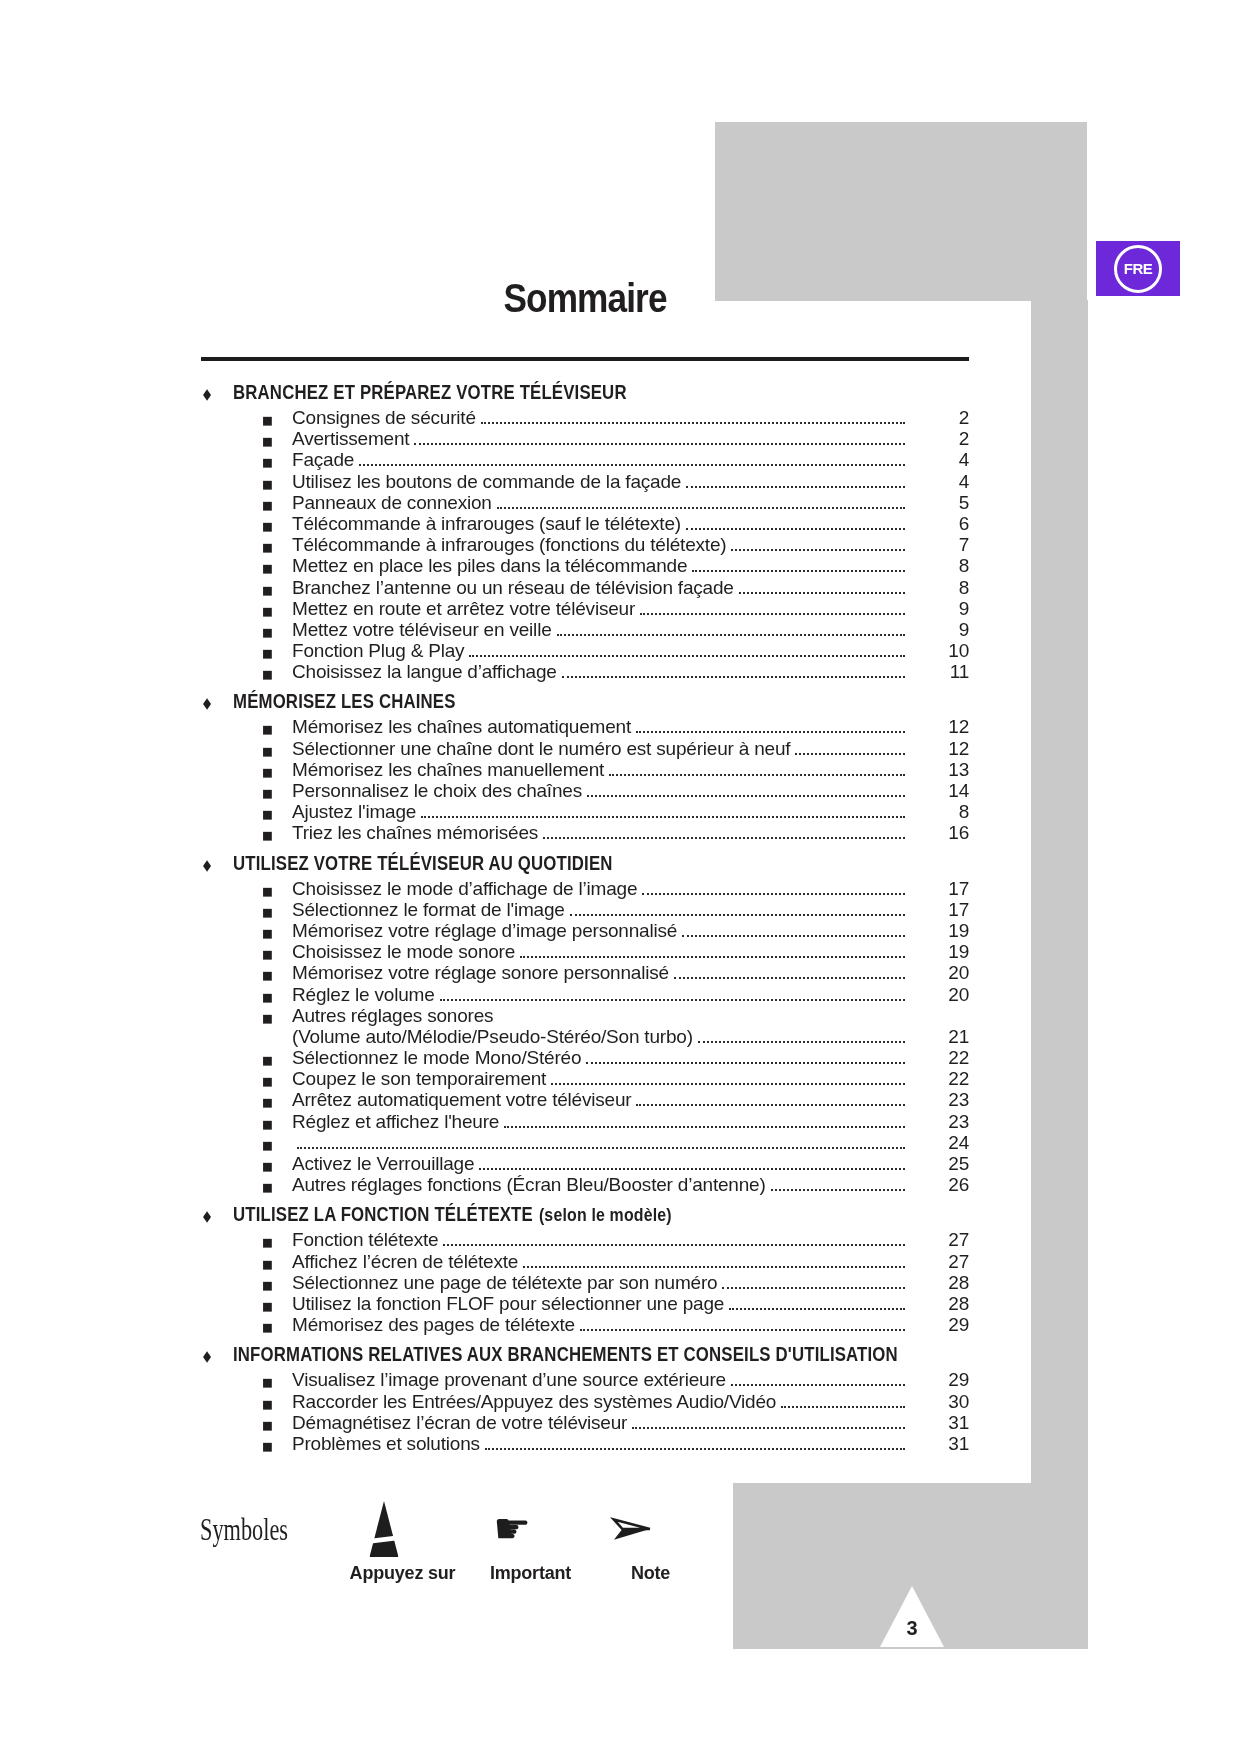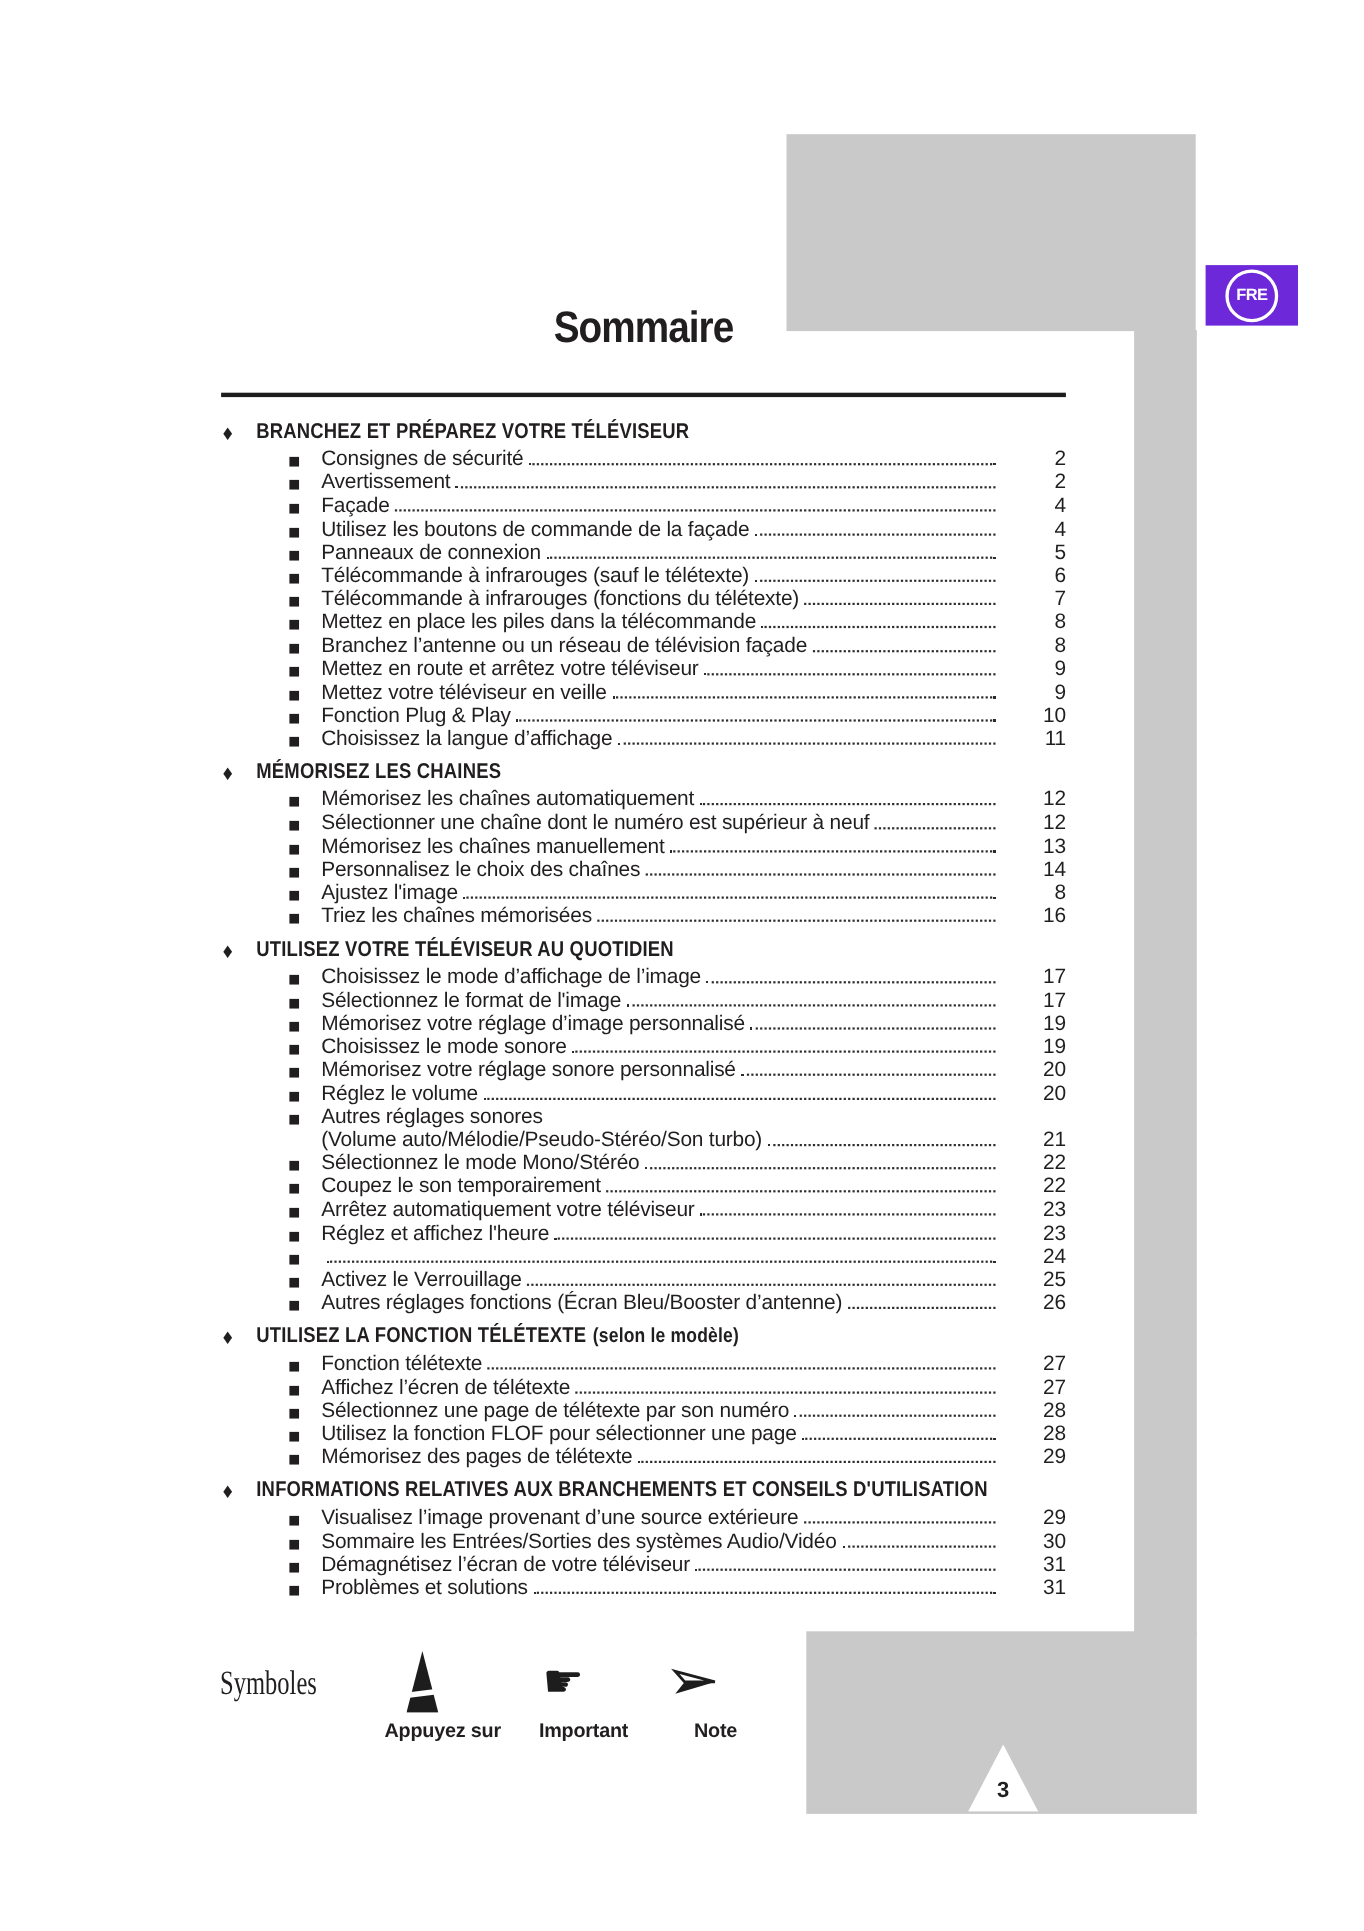--- a/index.html
+++ b/index.html
@@ -342,21 +342,21 @@
           <span class="sec-text"><span>INFORMATIONS RELATIVES AUX BRANCHEMENTS ET CONSEILS D'UTILISATION</span></span>
         </div>
         <div class="row">
           <span class="bullet">■</span>
           <span class="lab">Visualisez l’image provenant d’une source extérieure</span>
           <span class="leader"></span>
           <span class="pnum">29</span>
         </div>
         <div class="row">
           <span class="bullet">■</span>
-          <span class="lab">Sommaire les Entrées/Sorties des systèmes Audio/Vidéo</span>
+          <span class="lab">Raccorder les Entrées/Appuyez des systèmes Audio/Vidéo</span>
           <span class="leader"></span>
           <span class="pnum">30</span>
         </div>
         <div class="row">
           <span class="bullet">■</span>
           <span class="lab">Démagnétisez l’écran de votre téléviseur</span>
           <span class="leader"></span>
           <span class="pnum">31</span>
         </div>
         <div class="row">

